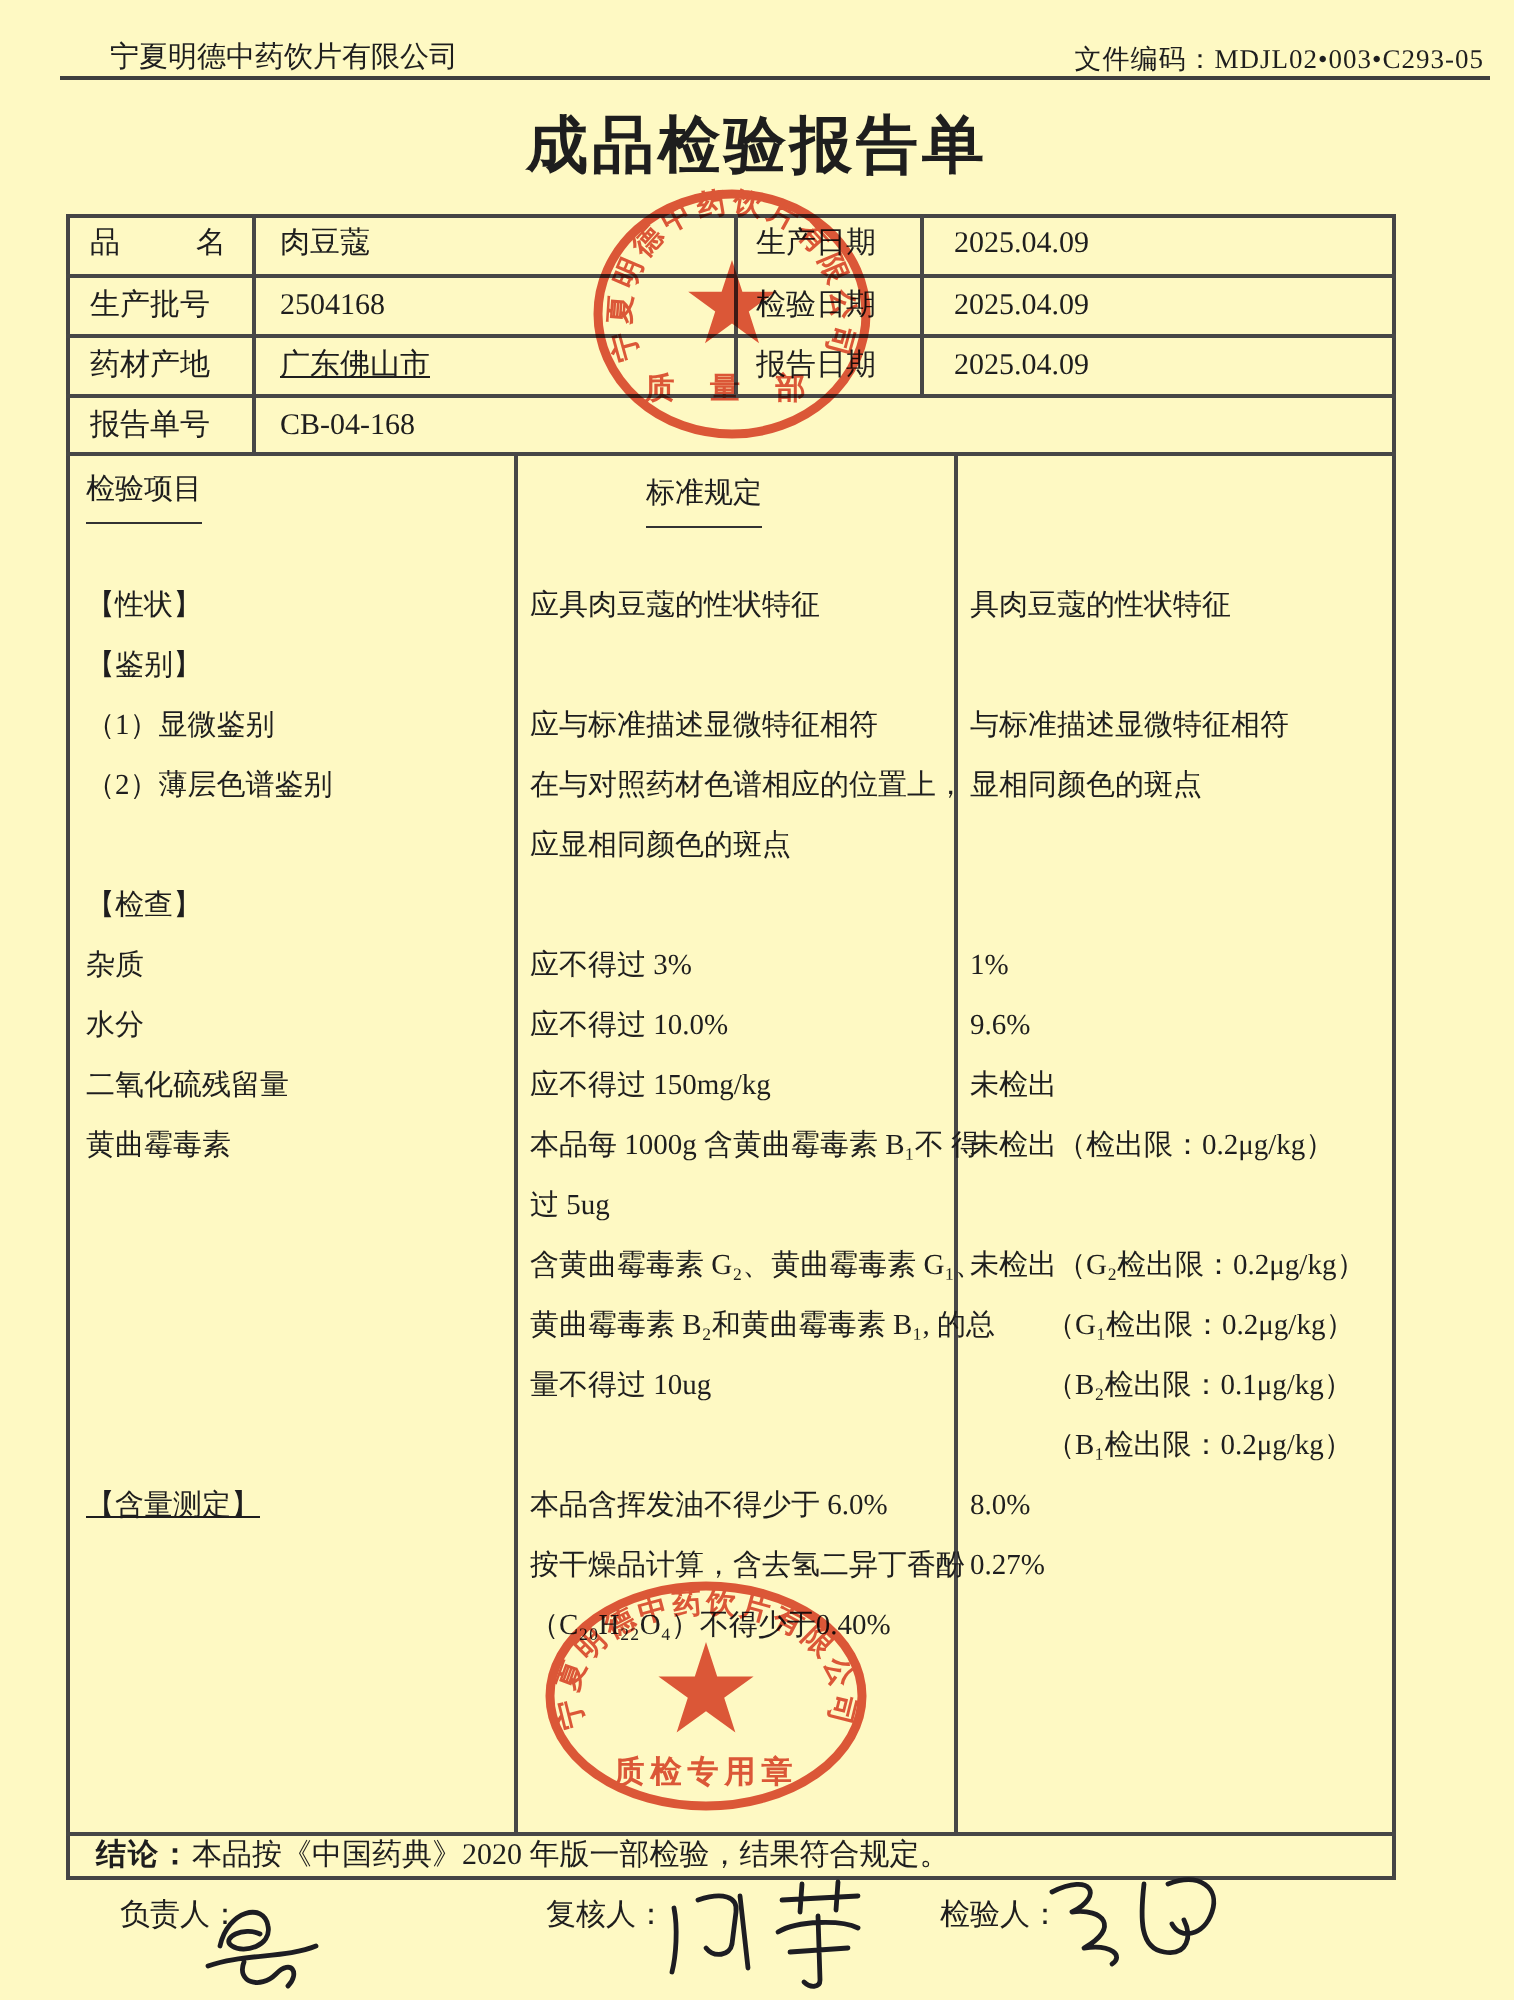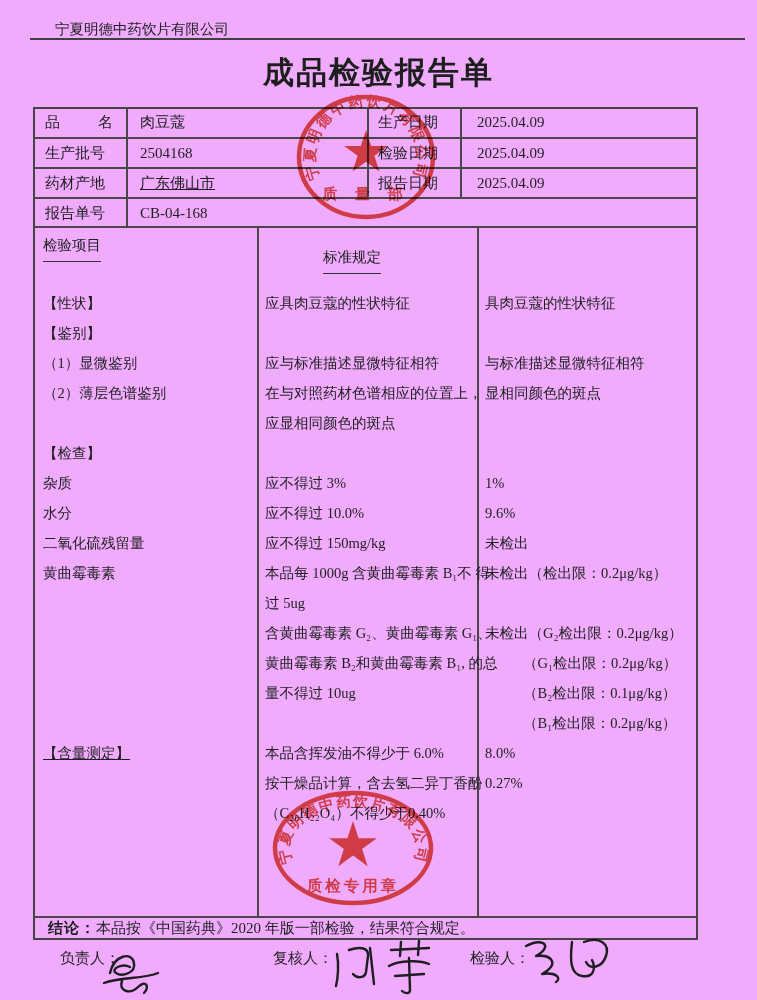--- a/index.html
+++ b/index.html
@@ -1,16 +1,16 @@
 <!DOCTYPE html>
 <html><head>
 <meta charset="utf-8">
 <style>
   html,body{margin:0;padding:0;background:#888;}
-  #page{position:relative;width:757px;height:1000px;background:#f0abfc;overflow:hidden;
+  #page{position:relative;width:757px;height:1000px;background:#fef9c3;overflow:hidden;
         font-family:"Liberation Serif","DejaVu Serif",serif;color:#1e1e1e;}
   .abs{position:absolute;}
   .nowrap{white-space:nowrap;}
   
   #hdr-company{left:55px;top:20px;font-size:14.5px;line-height:18px;}
   #hdr-code{right:15px;top:21px;font-size:13.5px;line-height:18px;letter-spacing:.5px;}
   #hdr-rule{left:30px;top:38px;width:715px;height:2px;background:#3f3f3f;}
   
   #title{left:0;top:52px;width:757px;text-align:center;font-size:31px;font-weight:bold;letter-spacing:2px;}
   
@@ -31,20 +31,21 @@
   
   .stamp{position:absolute;opacity:.88;mix-blend-mode:multiply;pointer-events:none;}
   .stamp text{font-family:"Liberation Serif","DejaVu Serif",serif;font-weight:bold;}
 </style>
 </head>
 <body>
 
 <div id="page">
 
   <div class="abs nowrap" id="hdr-company">宁夏明德中药饮片有限公司</div>
+  <div class="abs nowrap" id="hdr-code"><span>文件编码：</span><span>MDJL02•003•C293-05</span></div>
   <div class="abs" id="hdr-rule"></div>
 
   <div class="abs" id="title">成品检验报告单</div>
 
   <div class="abs" style="left:33px;top:107px;width:665px;height:833px;border:2px solid #454545;box-sizing:border-box;"></div>
   <div class="abs hl" style="left:33px;top:137px;width:665px;height:2px;"></div>
   <div class="abs hl" style="left:33px;top:167px;width:665px;height:2px;"></div>
   <div class="abs hl" style="left:33px;top:197px;width:665px;height:2px;"></div>
   <div class="abs hl" style="left:33px;top:226px;width:665px;height:2px;"></div>
   <div class="abs hl" style="left:33px;top:916px;width:665px;height:2px;"></div>
@@ -66,21 +67,21 @@
 
   <div class="cell" style="left:45px;top:168px;">药材产地</div>
   <div class="cell" style="left:140px;top:168px;text-decoration:underline;">广东佛山市</div>
   <div class="cell" style="left:378px;top:168px;">报告日期</div>
   <div class="cell" style="left:477px;top:168px;">2025.04.09</div>
 
   <div class="cell" style="left:45px;top:198px;">报告单号</div>
   <div class="cell" style="left:140px;top:198px;">CB-04-168</div>
 
   <div class="mline" style="left:43px;top:230px;"><span class="hd">检验项目</span></div>
-  <div class="mline ctr" style="left:257px;top:242px;width:190px;"><span class="hd">标准规定</span></div>
+  <div class="mline ctr" style="left:257px;top:232px;width:190px;"><span class="hd">标准规定</span></div>
 
   <div id="main-rows">
       <div class="mline" style="left: 43px; top: 288px;">【性状】</div>
       <div class="mline" style="left: 265px; top: 288px;">应具肉豆蔻的性状特征</div>
       <div class="mline" style="left: 485px; top: 288px;">具肉豆蔻的性状特征</div>
       <div class="mline" style="left: 43px; top: 318px;">【鉴别】</div>
       <div class="mline" style="left: 43px; top: 348px;">（1）显微鉴别</div>
       <div class="mline" style="left: 265px; top: 348px;">应与标准描述显微特征相符</div>
       <div class="mline" style="left: 485px; top: 348px;">与标准描述显微特征相符</div>
       <div class="mline" style="left: 43px; top: 378px;">（2）薄层色谱鉴别</div>

